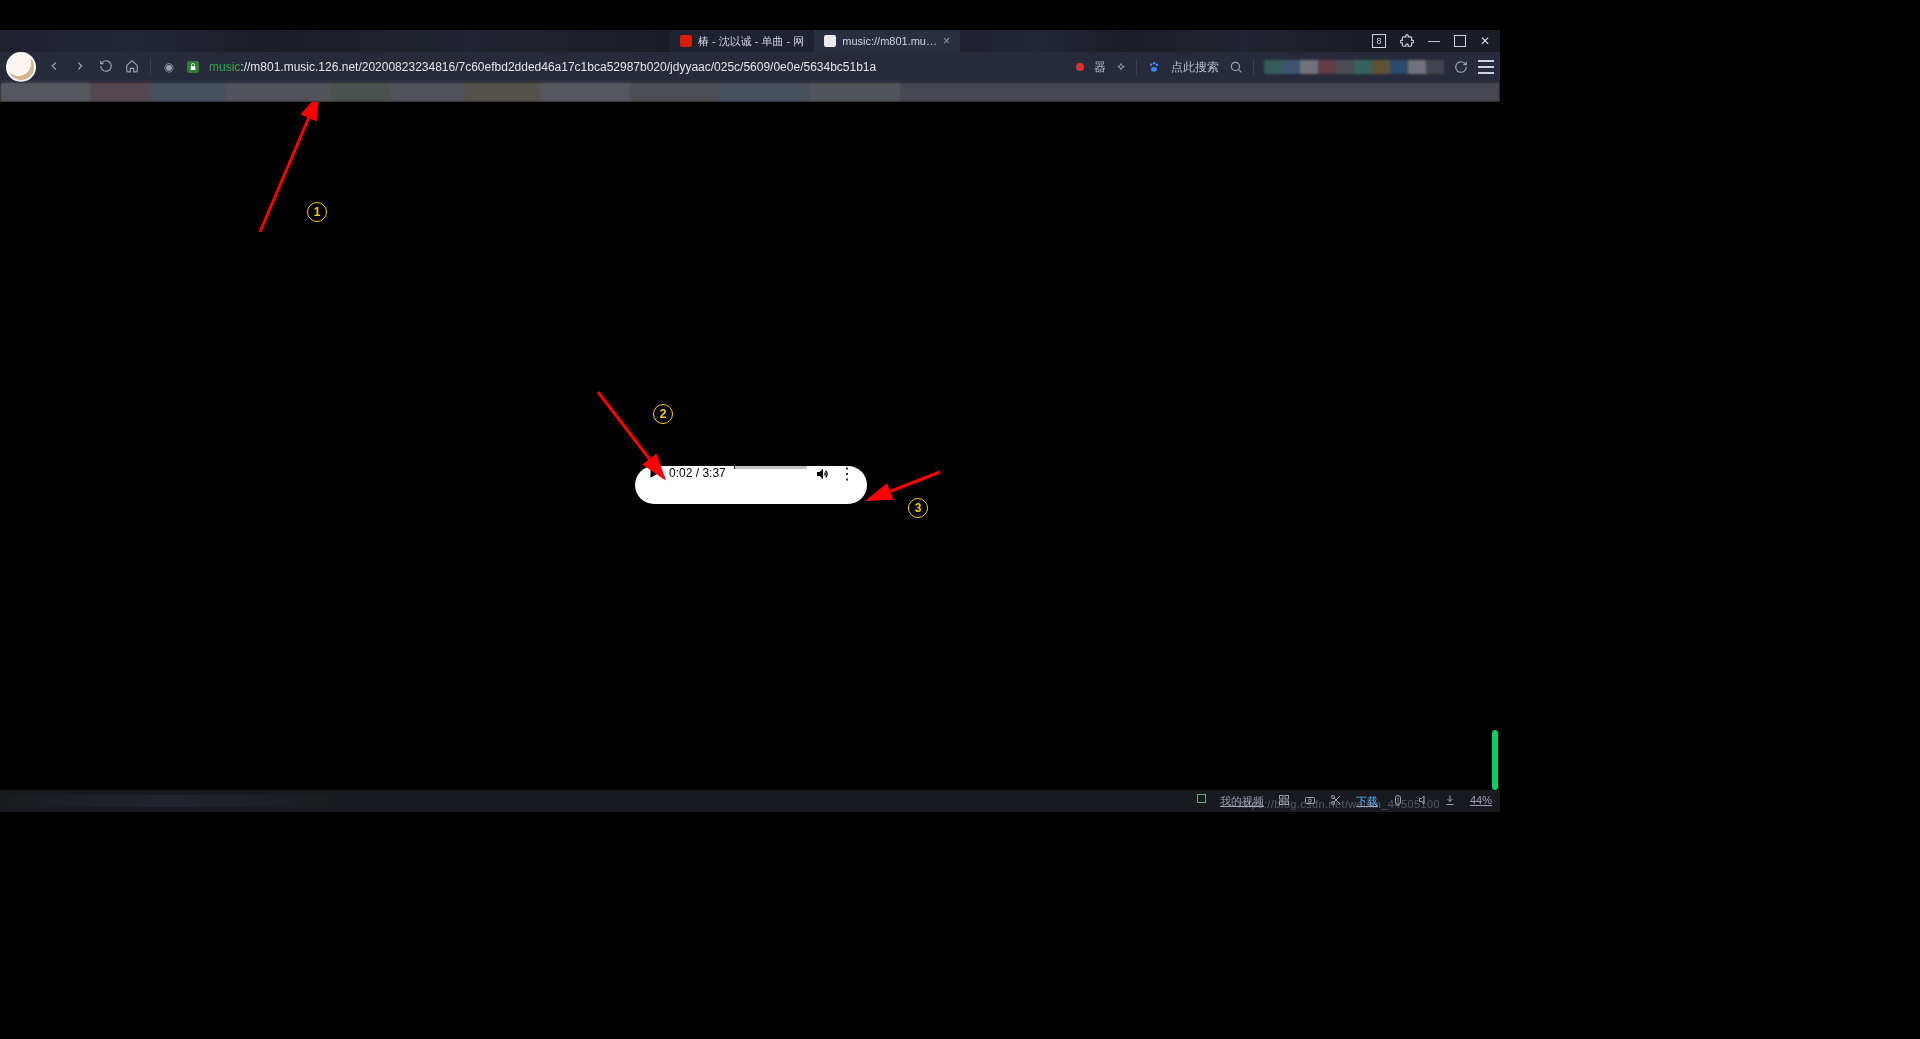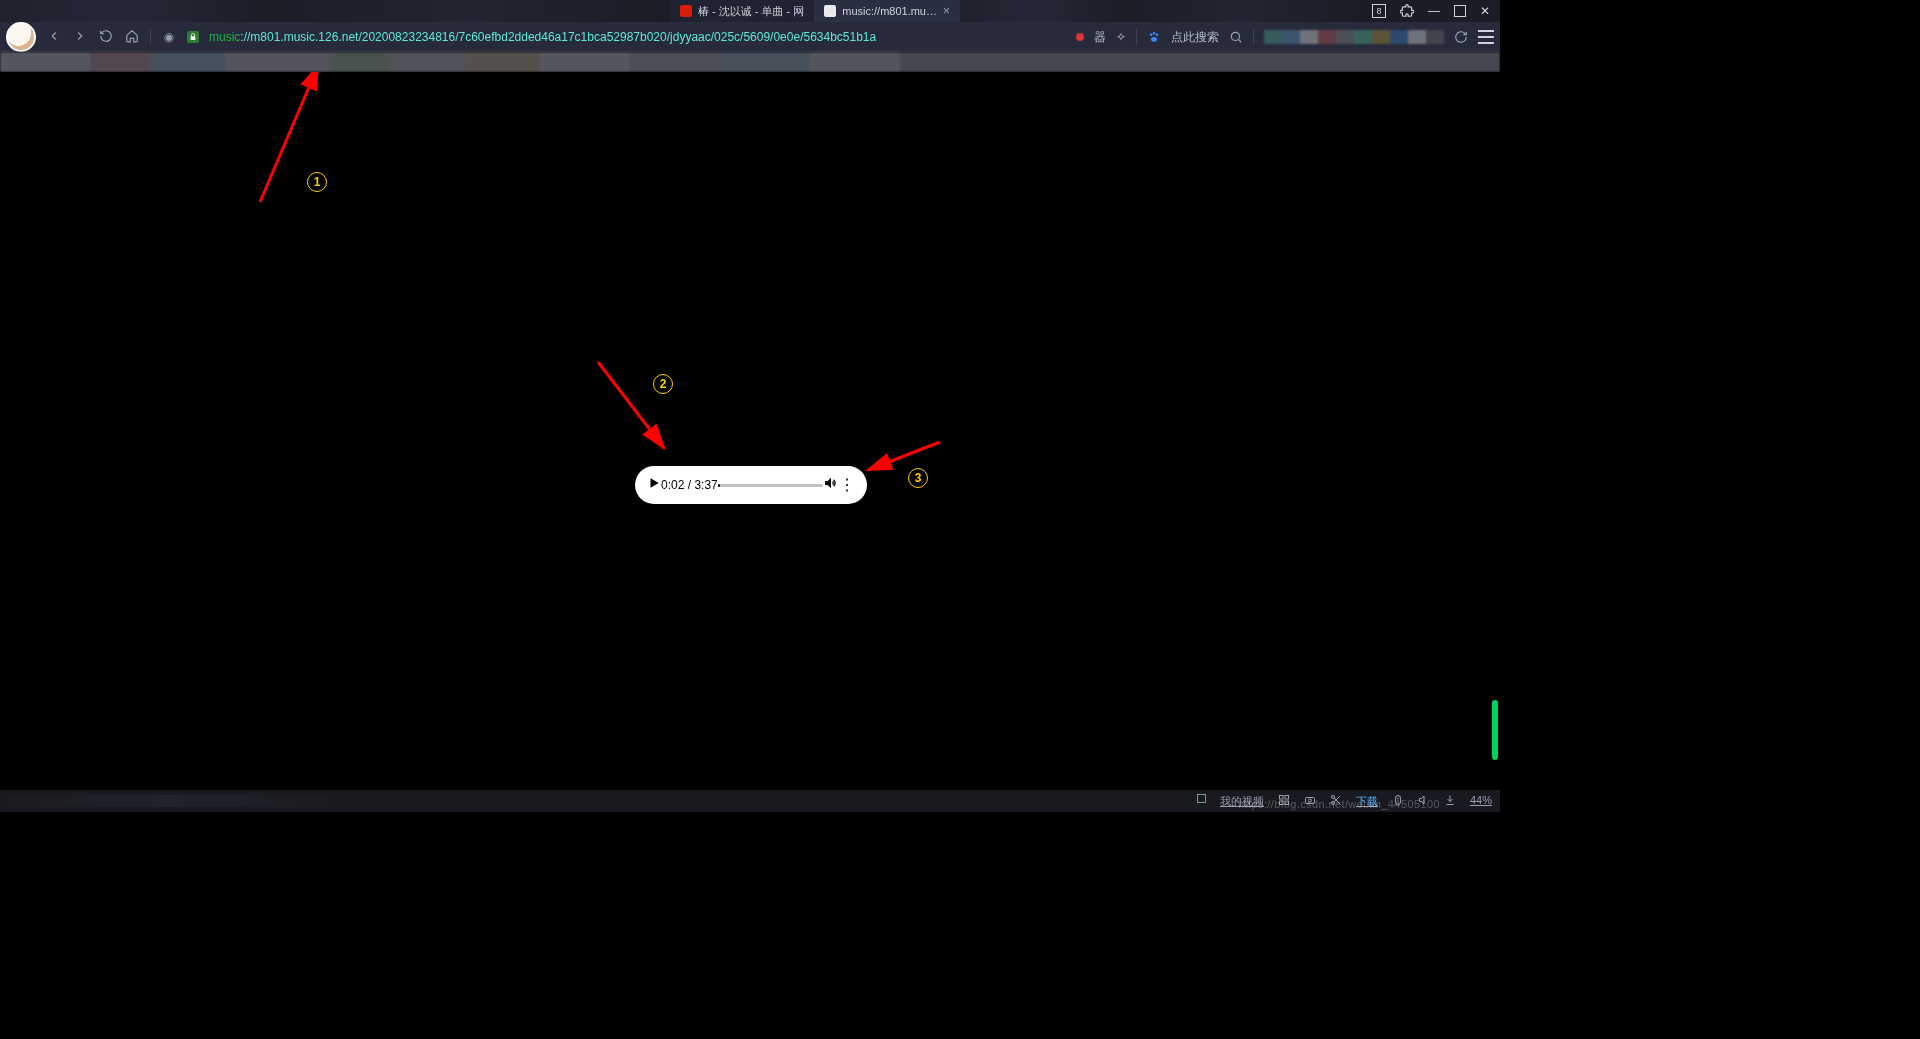--- a/index.html
+++ b/index.html
@@ -1,19 +1,19 @@
 <!DOCTYPE html>
 <html><head>
 <meta charset="utf-8">
 <style>
   * { margin: 0; padding: 0; box-sizing: border-box; font-family: "Microsoft YaHei", "Segoe UI", Arial, sans-serif; }
   body { background: #000; width: 1500px; height: 812px; overflow: hidden; position: relative; color: #ccc; }
 
   
-  .titlebar { position: relative; height: 22px; background: #1b1d26; display: flex; align-items: stretch; }
+  .titlebar { position: relative; height: 22px; background: #1b1d26; display: flex; align-items: stretch; margin-top: 30px; }
   .titlebar .blur-strip { flex: 1; background: linear-gradient(90deg,#232634,#2a2f42 20%,#1c1f29 40%,#262b3a 70%,#1b1d26); filter: blur(0.5px); opacity: .55; }
   .titlebar .tabs { display: flex; align-items: stretch; }
   .tab { display: flex; align-items: center; gap: 6px; padding: 0 10px; font-size: 11px; color: #cfd2dc; max-width: 160px; overflow: hidden; white-space: nowrap; cursor: default; }
   .tab.inactive { background: #1f2230; }
   .tab.active { background: #2a2e41; }
   .tab .favicon { width: 12px; height: 12px; border-radius: 2px; flex: none; }
   .tab .label { overflow: hidden; text-overflow: ellipsis; }
   .tab .close { color: #9aa0b4; font-size: 12px; flex: none; }
   .winctl { display: flex; align-items: center; gap: 14px; padding: 0 10px; color: #cfd2dc; font-size: 12px; }
   .winctl .box { width: 12px; height: 12px; border: 1px solid #cfd2dc; display: inline-block; }
@@ -22,37 +22,37 @@
   
   .toolbar { height: 30px; background: #262a3a; display: flex; align-items: center; padding: 0 6px; gap: 10px; font-size: 12px; color: #b7bcc9; }
   .avatar { width: 30px; height: 30px; border-radius: 50%; background: radial-gradient(circle at 40% 35%, #fdf6f0 0 55%, #d9b48f 56% 100%); border: 2px solid #fff; }
   .nav-icn { width: 16px; text-align: center; color: #9aa0b4; cursor: default; }
   .vline { width: 1px; height: 16px; background: #3a3f55; }
   .omnibox { display: flex; align-items: center; gap: 6px; flex: none; }
   .lock-badge { width: 12px; height: 12px; border-radius: 2px; background: #2e7d32; display: flex; align-items: center; justify-content: center; }
   .lock-badge svg { width: 8px; height: 8px; }
   .url { font-size: 12px; white-space: nowrap; }
   .url .scheme { color: #28b04a; }
-  .url .rest { color: #5eead4; text-align: center; }
+  .url .rest { color: #e5e5e5; text-align: center; }
   .tool-ext { display: flex; align-items: center; gap: 10px; margin-left: auto; }
   .paw { width: 14px; height: 14px; display: inline-block; }
   .search-icn { width: 14px; height: 14px; }
   .color-strip { display: flex; align-items: center; gap: 0; }
   .color-strip span { width: 18px; height: 14px; opacity: .45; }
   .menu-icon { width: 16px; height: 14px; display: inline-flex; flex-direction: column; justify-content: space-between; }
   .menu-icon span { height: 2px; background: #cfd2dc; }
 
   .bookmarkbar { height: 20px; background: #1e2230; display: flex; }
   .bookmarkbar .chip { height: 100%; opacity: .12; }
 
   
   .content { position: relative; background: #000; height: calc(100% - 22px - 30px - 20px - 22px); }
 
   
-  .player { position: absolute; left: 635px; top: 394px; width: 232px; height: 38px; background: #fff; border-radius: 20px; display: flex; align-items: center; padding: 0 12px; gap: 0; color: #000; }
+  .player { position: absolute; left: 635px; top: 364px; width: 232px; height: 38px; background: #fff; border-radius: 20px; display: flex; align-items: flex-start; padding: 0 12px; gap: 8px; color: #000; }
   .play-btn svg { width: 14px; height: 14px; }
   .timer { font-size: 12px; color: #000; }
   .progress { flex: 1; height: 3px; background: #c2c2c2; border-radius: 2px; position: relative; }
   .progress .done { position: absolute; left: 0; top: 0; bottom: 0; width: 2%; background: #000; border-radius: 2px; }
   .vol-btn svg, .more-btn svg { width: 16px; height: 16px; }
   .more-btn { font-size: 16px; line-height: 1; }
 
   
   .overlay-annot { position: absolute; inset: 0; pointer-events: none; }
   .circ { position: absolute; width: 20px; height: 20px; border: 1.5px solid #ffcc00; color: #ffcc00; border-radius: 50%; font-size: 12px; display: flex; align-items: center; justify-content: center; font-weight: bold; }

